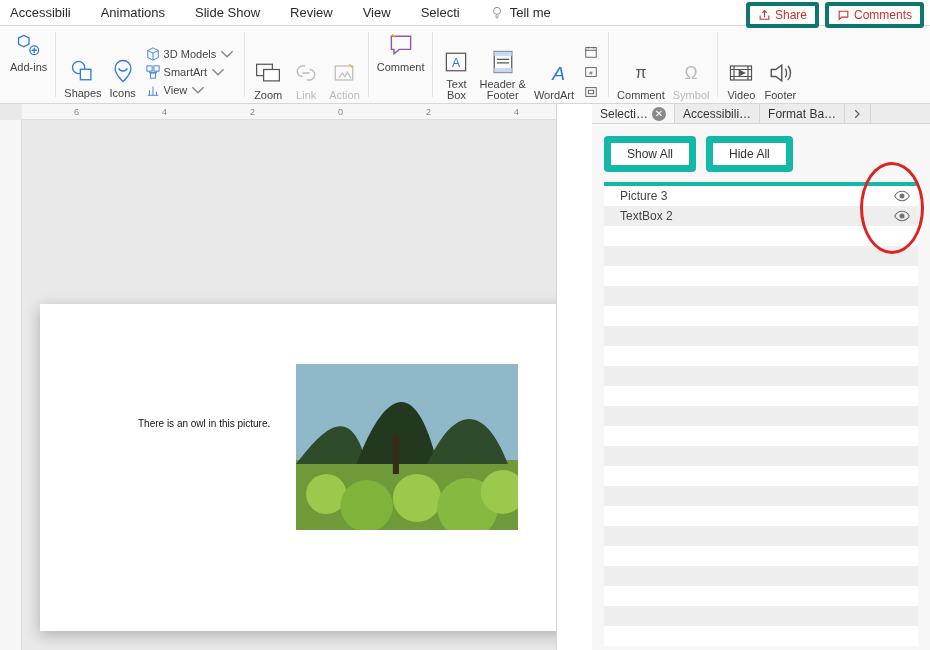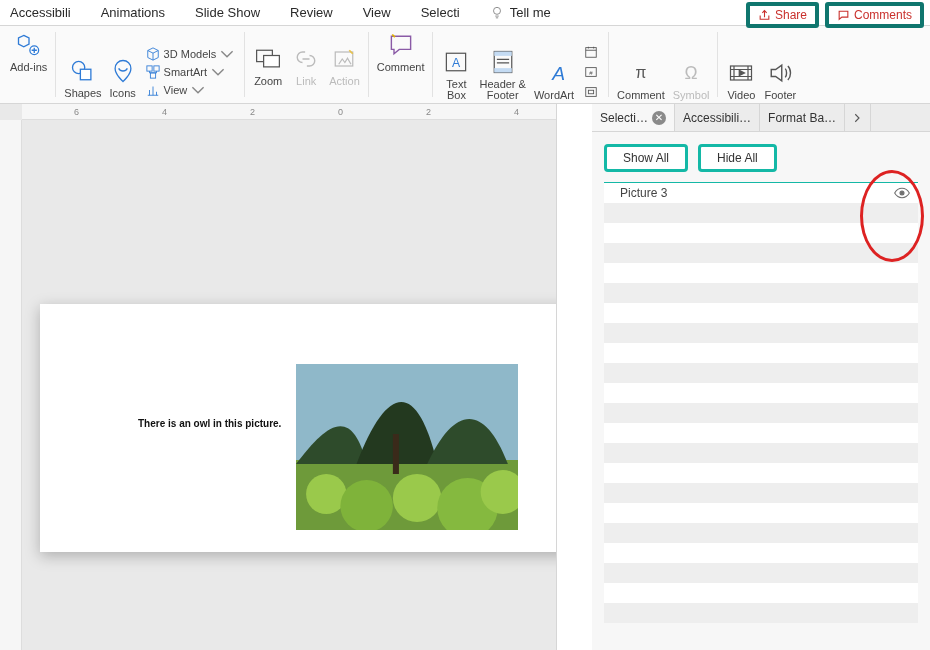--- a/index.html
+++ b/index.html
@@ -24,36 +24,36 @@
   .mini-list { display: flex; flex-direction: column; gap: 4px; justify-content: space-between; padding: 2px 2px; }
   .mini-item { display: flex; align-items: center; gap: 4px; font-size: 11px; color: #444; cursor: pointer; white-space: nowrap; }
   .mini-item svg { width: 14px; height: 14px; }
   .caret { width: 9px; height: 9px; }
 
   .workspace { position: absolute; top: 104px; left: 0; right: 0; bottom: 0; display: flex; }
   .canvas-area { flex: 1; background: #e9e9e9; position: relative; overflow: hidden; border-right: 1px solid #d6d6d6; }
   .vruler { position: absolute; left: 0; top: 16px; bottom: 0; width: 22px; background: #f6f6f6; border-right: 1px solid #ddd; }
   .hruler { position: absolute; left: 22px; right: 0; top: 0; height: 16px; background: #f6f6f6; border-bottom: 1px solid #ddd; font-size: 9px; color: #888; display: flex; align-items: center; }
   .hruler span { position: absolute; }
-  .slide { position: absolute; left: 40px; top: 200px; width: 572px; height: 248px; background: #fff; box-shadow: 0 4px 14px rgba(0,0,0,.25); font-weight: bold; }
+  .slide { position: absolute; left: 40px; top: 200px; width: 572px; height: 327px; background: #fff; box-shadow: 0 4px 14px rgba(0,0,0,.25); }
   .slide .caption { position: absolute; left: 98px; top: 114px; font-size: 10px; color: #111; }
   .slide .pict { position: absolute; left: 256px; top: 60px; width: 222px; height: 166px; overflow: hidden; }
   .pict svg { width: 100%; height: 100%; display: block; }
 
   .side { width: 338px; display: flex; flex-direction: column; margin-left: 35px; }
   .side-tabs { height: 28px; display: flex; align-items: stretch; border-bottom: 1px solid #d6d6d6; background: #ececec; }
   .stab { flex: 0 0 auto; padding: 0 8px; display: flex; align-items: center; gap: 4px; font-size: 12px; color: #333; border-right: 1px solid #d6d6d6; cursor: pointer; max-width: 88px; overflow: hidden; white-space: nowrap; }
   .stab.active { background: #f7f7f7; }
   .stab .close { width: 14px; height: 14px; border-radius: 50%; background: #8a8a8a; color: #fff; display: flex; align-items: center; justify-content: center; font-size: 10px; }
   .stab.chev { max-width: 26px; justify-content: center; }
 
   .pane { flex: 1; background: #f7f7f7; padding: 12px 12px 4px; position: relative; }
   .pane-btns { display: flex; gap: 10px; margin-bottom: 10px; }
-  .pbtn { flex: 0 0 auto; background: #fff; border: 3px solid #14b8a6; border-radius: 4px; padding: 4px 16px; font-size: 12px; color: #333; cursor: pointer; }
-  .obj-list { border-top: 1px solid #14b8a6; }
+  .pbtn { flex: 0 0 auto; background: #fff; border: 7px solid #14b8a6; border-radius: 4px; padding: 4px 16px; font-size: 12px; color: #333; cursor: pointer; }
+  .obj-list { border-top: 4px solid #14b8a6; }
   .orow { height: 20px; display: flex; align-items: center; justify-content: space-between; padding: 0 6px 0 16px; font-size: 12px; background: #fff; cursor: pointer; }
   .orow:nth-child(even) { background: #eeeeee; }
   .orow .eye { width: 20px; display: flex; justify-content: center; }
   .orow .eye svg { width: 16px; height: 12px; }
   .orow .dash { width: 12px; height: 2px; background: #6f6f6f; }
 
   .annot { position: absolute; right: 6px; top: 38px; width: 64px; height: 92px; border: 3px solid #d22; border-radius: 50%/50%; pointer-events: none; }
 </style>
 </head>
 <body>
@@ -151,21 +151,21 @@
           </svg>
         <span>View</span>
         <svg class="caret" viewBox="0 0 10 10">
             <path d="M1 3l4 4 4-4" stroke="#888" fill="none"></path>
           </svg>
       </div>
     </div>
   </div>
   <div class="sep"></div>
 
-  <div class="rgroup" style="flex-direction:row;gap:8px;align-items:center">
+  <div class="rgroup" style="flex-direction:row;gap:8px;align-items:flex-end">
     <div class="btn-col">
       <div class="icon-box">
           <svg viewBox="0 0 32 32" fill="none" stroke="#555" stroke-width="1.4">
             <rect x="3" y="6" width="18" height="13"></rect>
             <rect x="11" y="12" width="18" height="13" fill="#fff"></rect>
           </svg>
         </div>
       <span class="lbl">Zoom</span>
     </div>
     <div class="btn-col dis">
@@ -359,20 +359,29 @@
       <div class="obj-list" id="obj-list">
           <div class="orow">
             <span>Picture 3</span>
             <span class="eye">
               <svg viewBox="0 0 24 16" fill="none" stroke="#6f6f6f" stroke-width="1.6">
                 <path d="M1 8s4-7 11-7 11 7 11 7-4 7-11 7S1 8 1 8z"></path>
                 <circle cx="12" cy="8" r="3" fill="#6f6f6f"></circle>
               </svg>
             </span>
           </div>
+          <div class="orow">
+            <span>TextBox 2</span>
+            <span class="eye">
+              <svg viewBox="0 0 24 16" fill="none" stroke="#6f6f6f" stroke-width="1.6">
+                <path d="M1 8s4-7 11-7 11 7 11 7-4 7-11 7S1 8 1 8z"></path>
+                <circle cx="12" cy="8" r="3" fill="#6f6f6f"></circle>
+              </svg>
+            </span>
+          </div>
           <div class="orow"></div>
           <div class="orow"></div>
           <div class="orow"></div>
           <div class="orow"></div>
           <div class="orow"></div>
           <div class="orow"></div>
           <div class="orow"></div>
           <div class="orow"></div>
           <div class="orow"></div>
           <div class="orow"></div>

